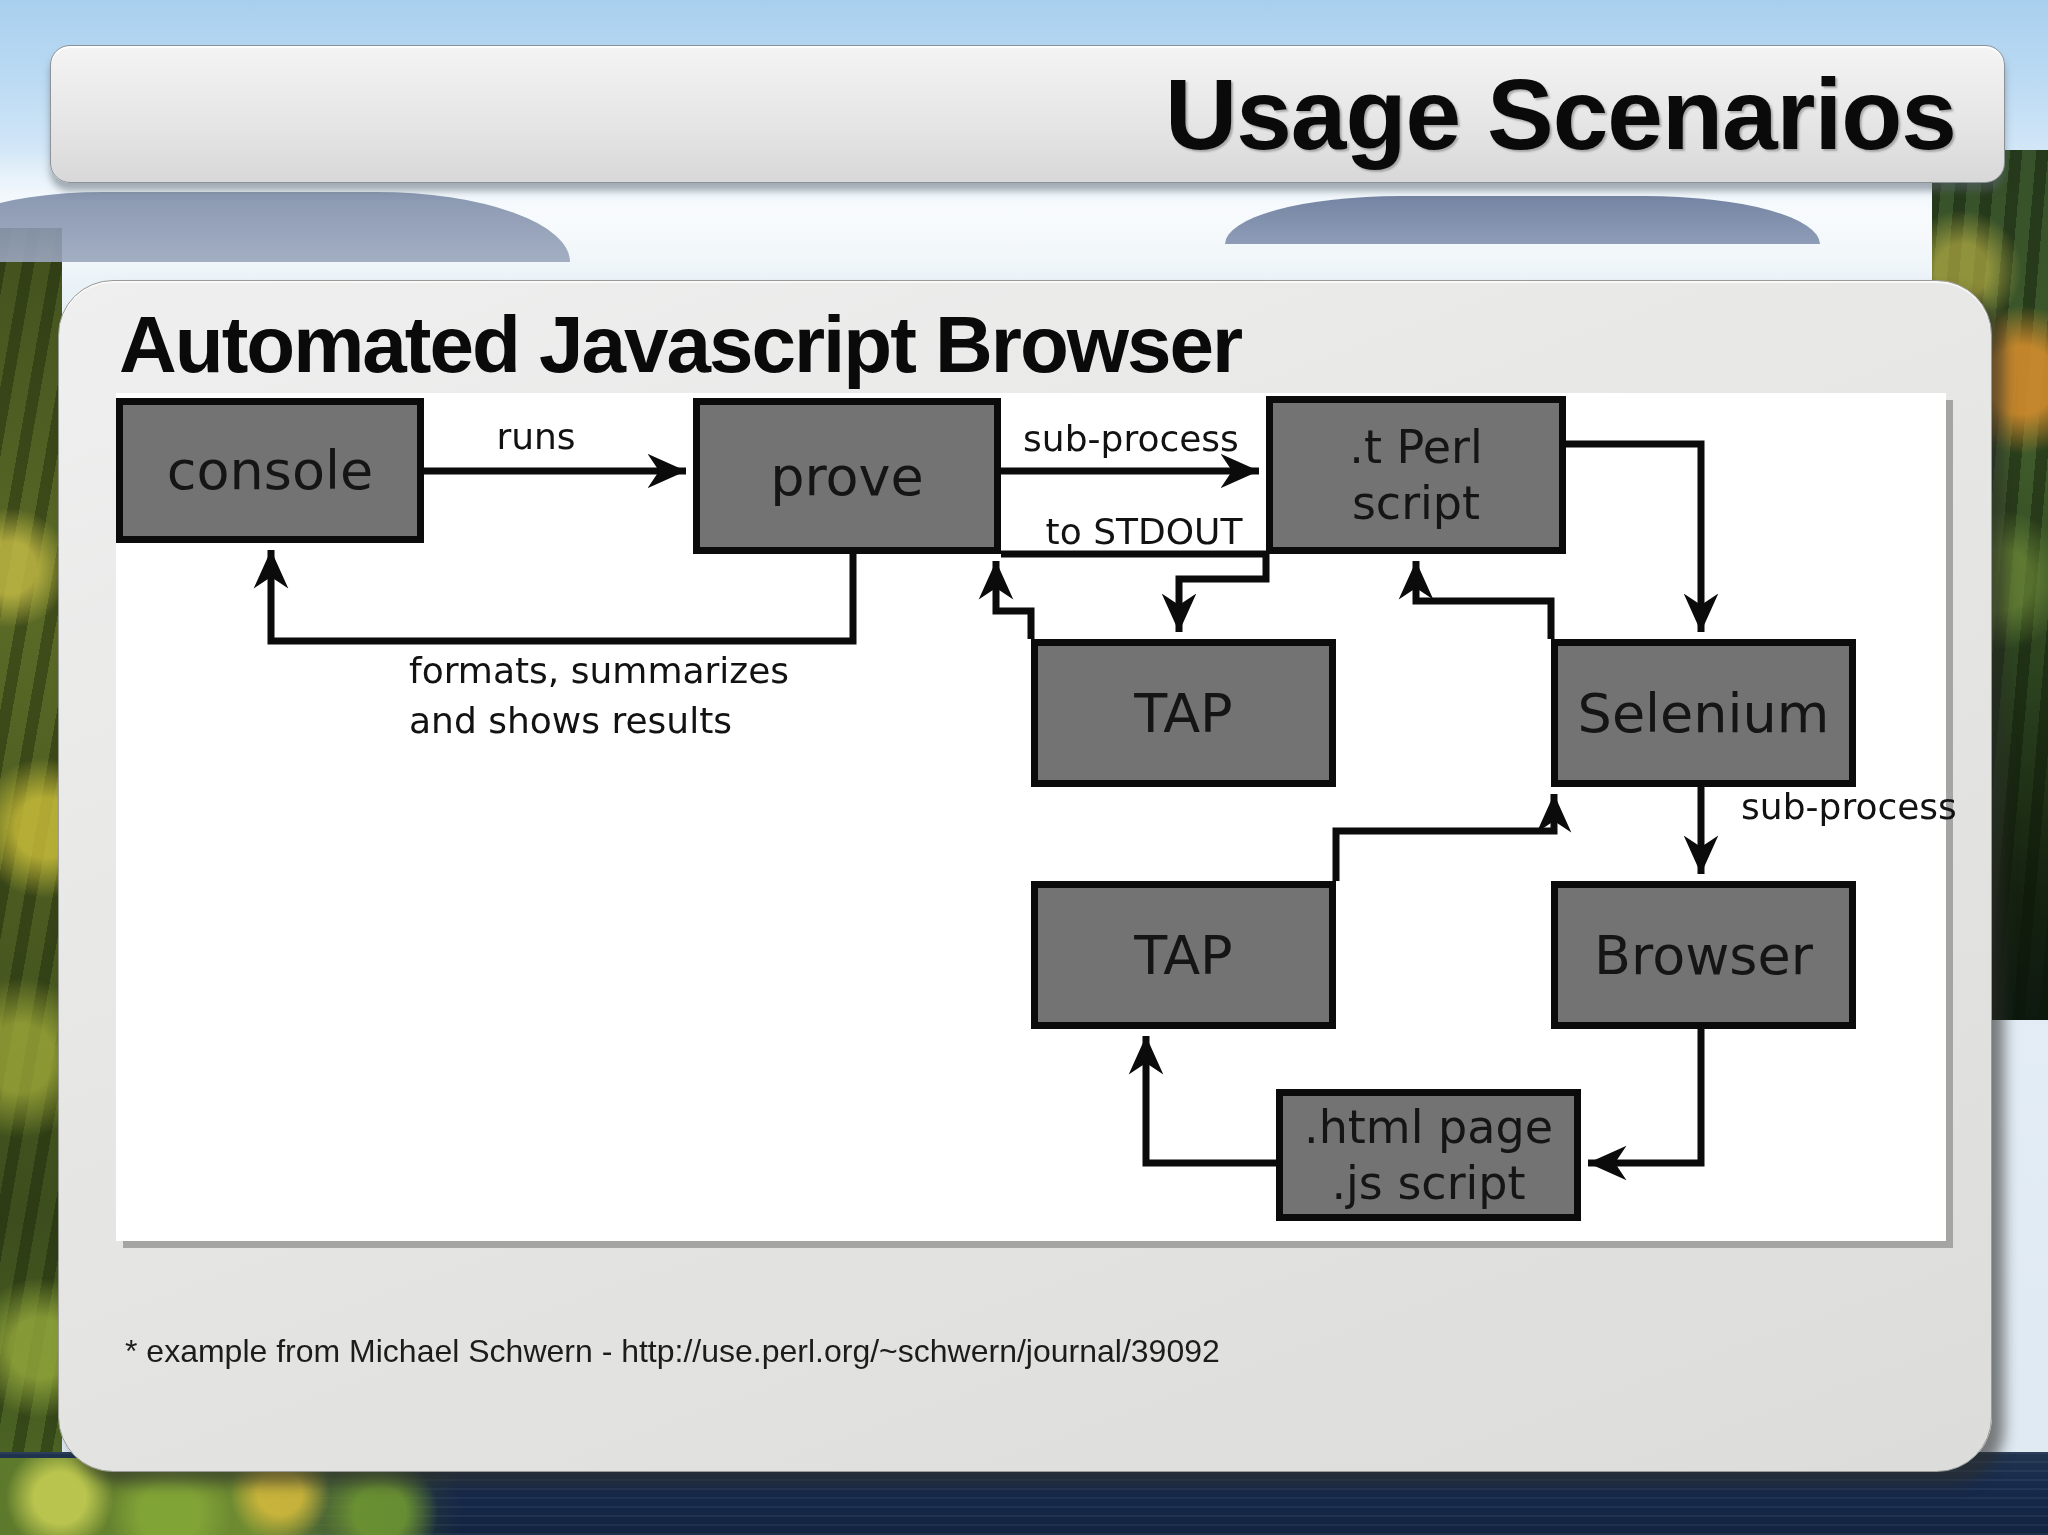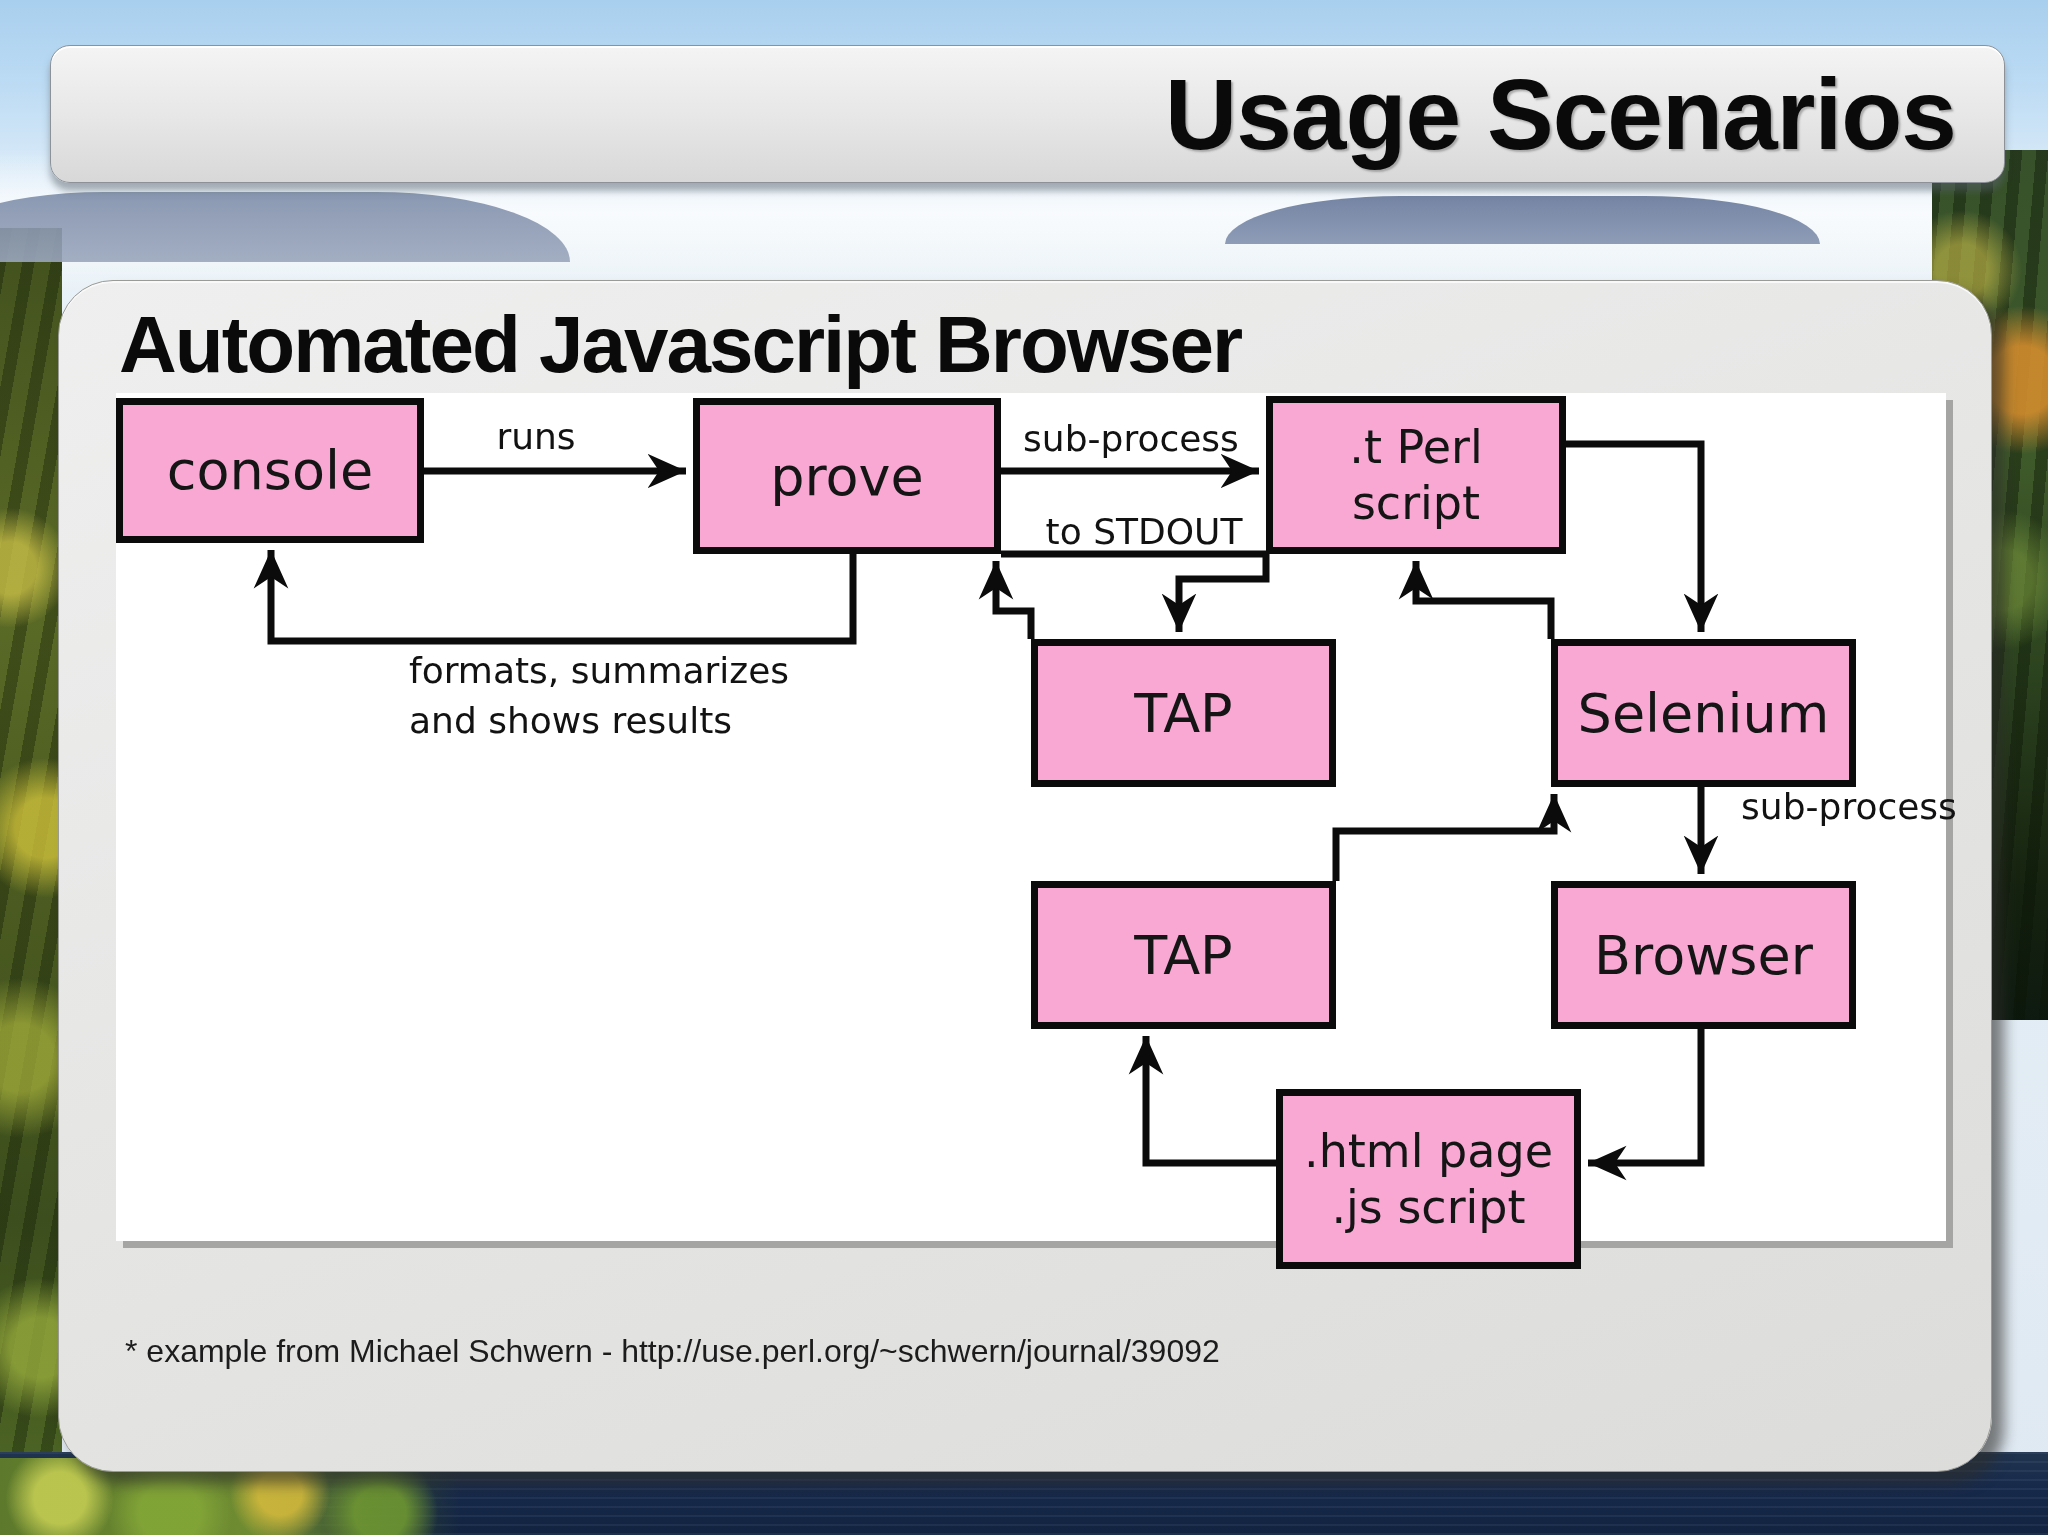--- a/index.html
+++ b/index.html
@@ -57,33 +57,33 @@
     border-radius:55px;border:1px solid #9a9a96;
     background:linear-gradient(160deg,#efefef 0,#e6e6e5 45%,#dcdcda 100%);
     box-shadow:12px 12px 14px rgba(45,45,42,.6),inset 0 2px 0 #f9f9f9;}
   .heading{position:absolute;left:60px;top:18px;font-size:80px;font-weight:bold;color:#0a0a0a;
     letter-spacing:-2px;white-space:nowrap;}
   .footnote{position:absolute;left:66px;top:1052px;font-size:32px;color:#1c1c1c;white-space:nowrap;}
   
   .canvas{position:absolute;left:57px;top:112px;width:1830px;height:848px;background:#ffffff;
     box-shadow:7px 7px 0 #a5a5a3;}
   .connectors{position:absolute;left:0;top:0;width:1830px;height:848px;}
-  .dbox{position:absolute;box-sizing:border-box;border:7px solid #0b0b0b;background:#f9a8d4;
+  .dbox{position:absolute;box-sizing:border-box;border:7px solid #0b0b0b;background:#737373;
     display:flex;align-items:center;justify-content:center;text-align:center;
     font-family:"DejaVu Sans",sans-serif;color:#151515;}
   .dbox-1l{font-size:54px;}
   .dbox-2l{font-size:46px;line-height:1.22;white-space:pre-line;}
   .b-console{left:0px;top:5px;width:308px;height:145px;}
   .b-prove{left:577px;top:5px;width:308px;height:156px;}
   .b-tperl{left:1150px;top:3px;width:300px;height:158px;}
   .b-tap1{left:915px;top:246px;width:305px;height:148px;}
   .b-selenium{left:1435px;top:246px;width:305px;height:148px;}
   .b-tap2{left:915px;top:488px;width:305px;height:148px;}
   .b-browser{left:1435px;top:488px;width:305px;height:148px;}
-  .b-html{left:1160px;top:696px;width:305px;height:180px;}
+  .b-html{left:1160px;top:696px;width:305px;height:132px;}
   .elabel{position:absolute;font-family:"DejaVu Sans",sans-serif;font-size:36px;color:#121212;
     white-space:pre-line;}
   .elabel.ctr{transform:translate(-50%,-50%);text-align:center;white-space:nowrap;}
   .l-runs{left:420px;top:43px;}
   .l-subproc1{left:1015px;top:45px;}
   .l-stdout{left:1028px;top:138px;}
   .l-formats{left:293px;top:253px;line-height:1.4;}
   .l-subproc2{left:1733px;top:413px;}
 </style>
 </head>

